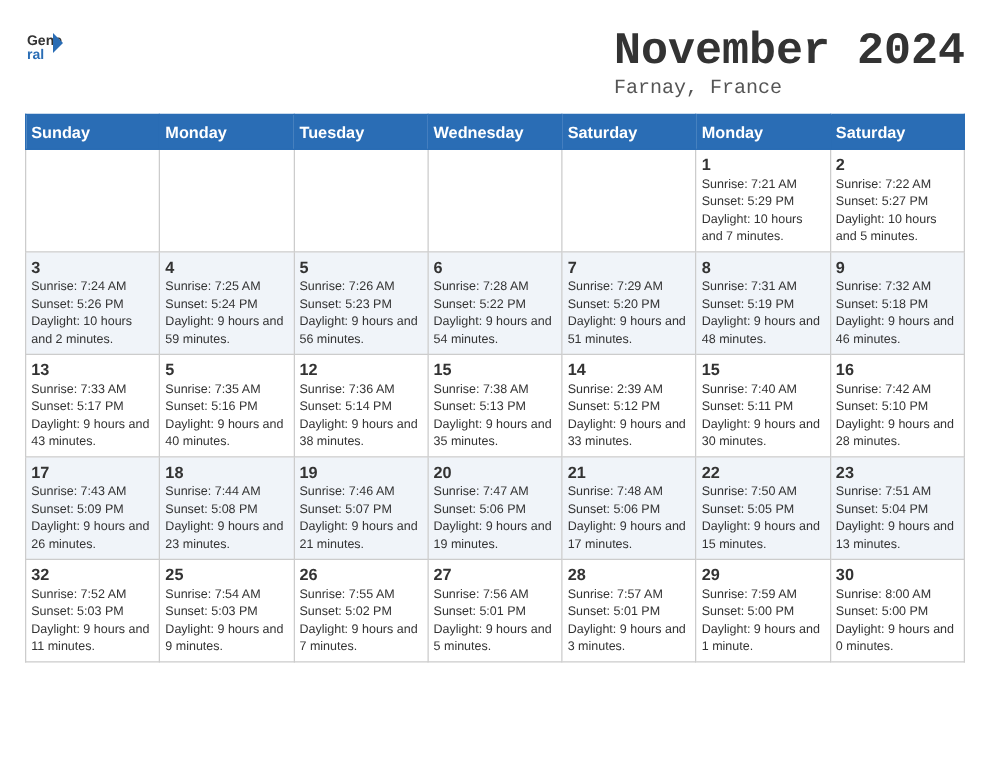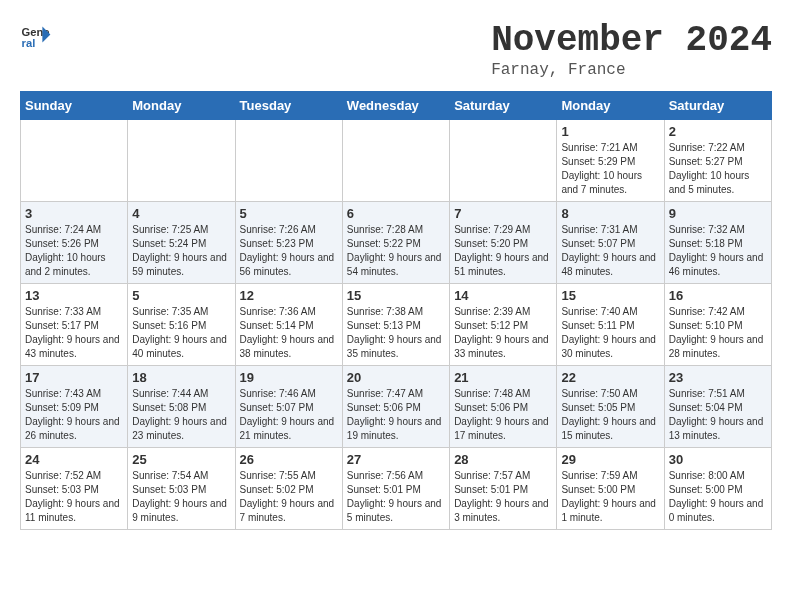--- a/index.html
+++ b/index.html
@@ -173,21 +173,21 @@
         <td>
           <span class="day-num">7</span>
           <div class="day-info">Sunrise: 7:29 AM
 Sunset: 5:20 PM
 Daylight: 9 hours
 and 51 minutes.</div>
         </td>
         <td>
           <span class="day-num">8</span>
           <div class="day-info">Sunrise: 7:31 AM
-Sunset: 5:07 PM
+Sunset: 5:19 PM
 Daylight: 9 hours
 and 48 minutes.</div>
         </td>
         <td>
           <span class="day-num">9</span>
           <div class="day-info">Sunrise: 7:32 AM
 Sunset: 5:18 PM
 Daylight: 9 hours
 and 46 minutes.</div>
         </td>
@@ -289,21 +289,21 @@
         <td>
           <span class="day-num">23</span>
           <div class="day-info">Sunrise: 7:51 AM
 Sunset: 5:04 PM
 Daylight: 9 hours
 and 13 minutes.</div>
         </td>
       </tr>
       <tr>
         <td>
-          <span class="day-num">24</span>
+          <span class="day-num">32</span>
           <div class="day-info">Sunrise: 7:52 AM
 Sunset: 5:03 PM
 Daylight: 9 hours
 and 11 minutes.</div>
         </td>
         <td>
           <span class="day-num">25</span>
           <div class="day-info">Sunrise: 7:54 AM
 Sunset: 5:03 PM
 Daylight: 9 hours

